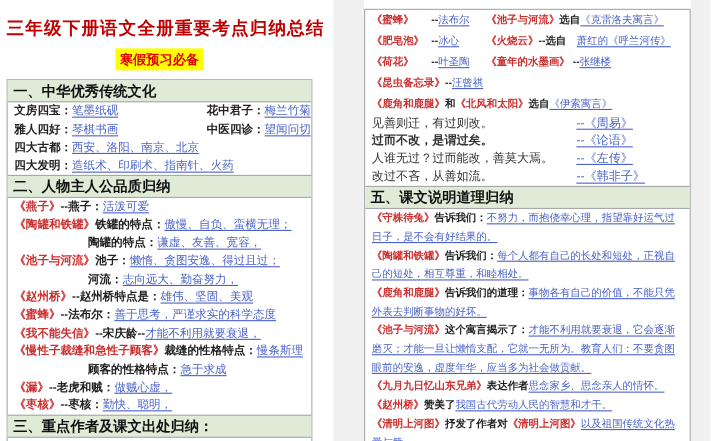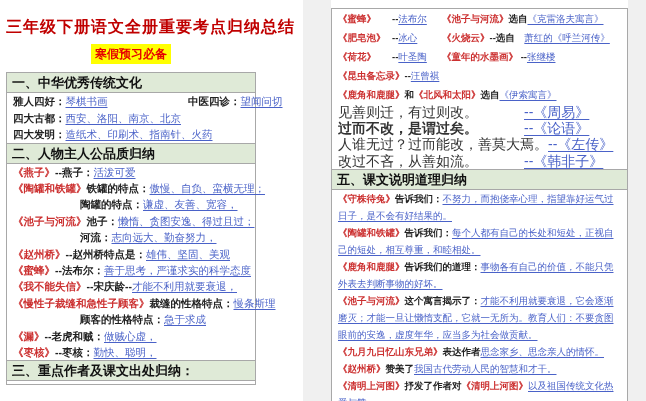--- a/index.html
+++ b/index.html
@@ -3,40 +3,40 @@
 <meta charset="utf-8">
 <style>
   *{margin:0;padding:0;box-sizing:border-box}
   html,body{width:646px;height:401px}
   body{position:relative;overflow:hidden;background:#ffffff;
        font-family:"Liberation Sans","DejaVu Sans",sans-serif;color:#222}
   .gutter{position:absolute;top:0;bottom:0;background:#f0f0f0}
   #gutter-mid{left:303px;width:28px}
   #gutter-right{left:628px;width:18px}
   .col{position:absolute;top:0}
-  #left-col{left:6px;width:250px}
+  #left-col{left:6px;width:278px}
   #right-col{left:331px;width:297px}
   .page-title{margin-top:14px;text-align:center;color:#c00000;font-weight:bold;
               font-size:16px;letter-spacing:1px;line-height:26px;white-space:nowrap}
   .badge-wrap{text-align:center;margin-top:4px;line-height:18px}
   .badge{display:inline-block;background:#ffff00;color:#e60000;font-weight:bold;
          font-size:12px;padding:1px 4px}
   .tbl{border:1px solid #a8a8a8;background:#fff}
   #left-tbl{margin-top:8px}
   #right-tbl{margin-top:8px}
   .sec-h{background:#dfead7;border-top:1px solid #a8a8a8;border-bottom:1px solid #a8a8a8;
          font-weight:bold;font-size:13px;color:#111;padding:2px 5px;line-height:15px;
          display:flex;align-items:center;gap:3px}
   .tbl > .sec-h:first-child{border-top:none}
   .row{display:flex;align-items:baseline;padding:0 6px}
   .cell{white-space:nowrap;overflow:visible}
   .s1row{line-height:16.5px;font-size:10.5px}
   .s2row{line-height:16.4px;font-size:10.5px}
   .authrow{line-height:19px;font-size:9.5px}
-  .quoterow{line-height:16.2px;font-size:14px}
+  .quoterow{line-height:16.2px;font-size:11px}
   .para{padding:0 6px;font-size:9.5px;line-height:17px}
   .seg-t{color:#cc3030;font-weight:bold}
   .seg-l{color:#222;font-weight:bold}
   .seg-a{color:#4a62c8;text-decoration:underline;text-underline-offset:2px}
   .seg-p{color:#333}
   .spacer2{height:3px}
   .img-icon{flex:0 0 auto;display:inline-block}
 </style>
 </head>
 <body>
@@ -47,20 +47,24 @@
 <div class="col" id="left-col">
   <div class="page-title">三年级下册语文全册重要考点归纳总结</div>
   <div class="badge-wrap">
     <span class="badge">寒假预习必备</span>
   </div>
   <div class="tbl" id="left-tbl">
     <div class="sec-h">
       <span>一、中华优秀传统文化</span>
     </div>
     <div id="s1-rows">
+        <div class="row s1row">
+          <div class="cell" style="flex: 0 0 175px;"><span class="seg-l">文房四宝：</span><span class="seg-a">笔墨纸砚</span></div>
+          <div class="cell" style="flex: 1 1 auto;"><span class="seg-l">花中君子：</span><span class="seg-a">梅兰竹菊</span></div>
+        </div>
         <div class="row s1row">
           <div class="cell" style="flex: 0 0 175px;"><span class="seg-l">雅人四好：</span><span class="seg-a">琴棋书画</span></div>
           <div class="cell" style="flex: 1 1 auto;"><span class="seg-l">中医四诊：</span><span class="seg-a">望闻问切</span></div>
         </div>
         <div class="row s1row">
           <div class="cell" style="flex: 1 1 auto;"><span class="seg-l">四大古都：</span><span class="seg-a">西安、洛阳、南京、北京</span></div>
         </div>
         <div class="row s1row">
           <div class="cell" style="flex: 1 1 auto;"><span class="seg-l">四大发明：</span><span class="seg-a">造纸术、印刷术、指南针、火药</span></div>
         </div>

